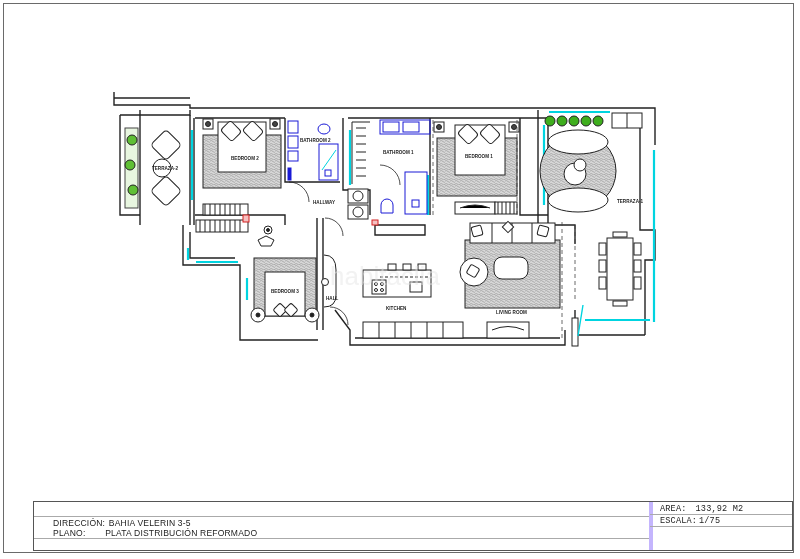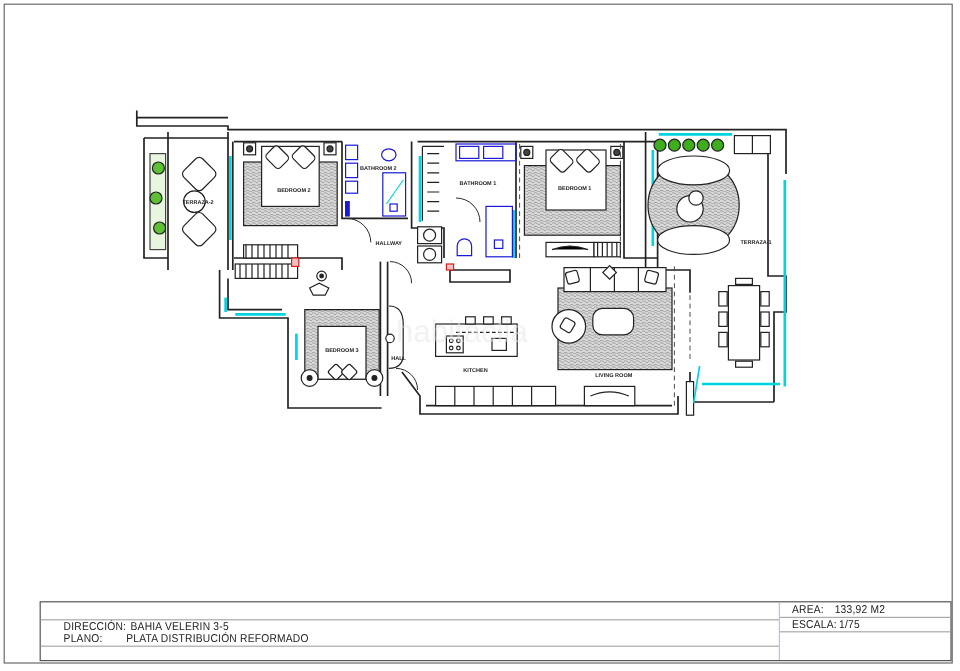--- a/index.html
+++ b/index.html
@@ -1,25 +1,25 @@
 <!DOCTYPE html>
 <html><head>
 <meta charset="utf-8">
 <style>
   html,body{margin:0;padding:0;background:#fff;}
   body{width:800px;height:559px;position:relative;overflow:hidden;font-family:"Liberation Sans",sans-serif;}
   .frame{position:absolute;left:3px;top:3px;width:791px;height:550px;border:1.5px solid #6a6a6a;box-sizing:border-box;}
   svg.plan{position:absolute;left:0;top:0;}
   .title-block{position:absolute;left:33px;top:501px;width:760px;height:50px;border:1.5px solid #555;box-sizing:border-box;font-family:"Liberation Sans Narrow","Liberation Sans",sans-serif;}
-  .tb-left{position:absolute;left:0;top:0;width:615px;height:100%;border-right:1px solid #c4b5fd;}
+  .tb-left{position:absolute;left:0;top:0;width:615px;height:100%;border-right:4px solid #c4b5fd;}
   .tb-line{position:absolute;left:0;right:0;border-top:1px solid #aaa;}
   .tb-row{position:absolute;left:19px;font-size:9.5px;color:#222;letter-spacing:0.2px;white-space:nowrap;transform:scaleX(0.9);transform-origin:left center;}
   .tb-row .val{margin-left:4px;}
   .tb-row .val.wide{margin-left:22px;}
-  .tb-right{position:absolute;left:616px;top:0;right:0;height:100%;}
+  .tb-right{position:absolute;left:616px;top:0;right:0;height:100%;font-family:Liberation Mono, monospace;}
   .tb-right .tb-row{left:10px;}
   .lbl{font-family:"Liberation Sans",sans-serif;font-size:4.6px;font-weight:bold;fill:#222;}
 </style>
 </head>
 <body>
 
 <div class="frame"></div>
 
 <svg class="plan" width="800" height="559" viewBox="0 0 800 559">
   <defs>

